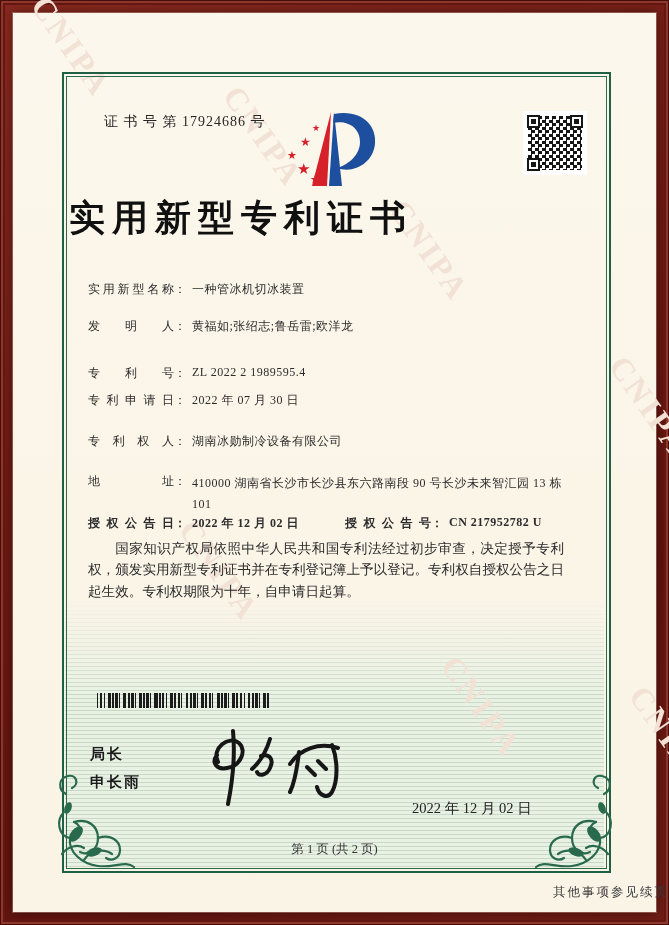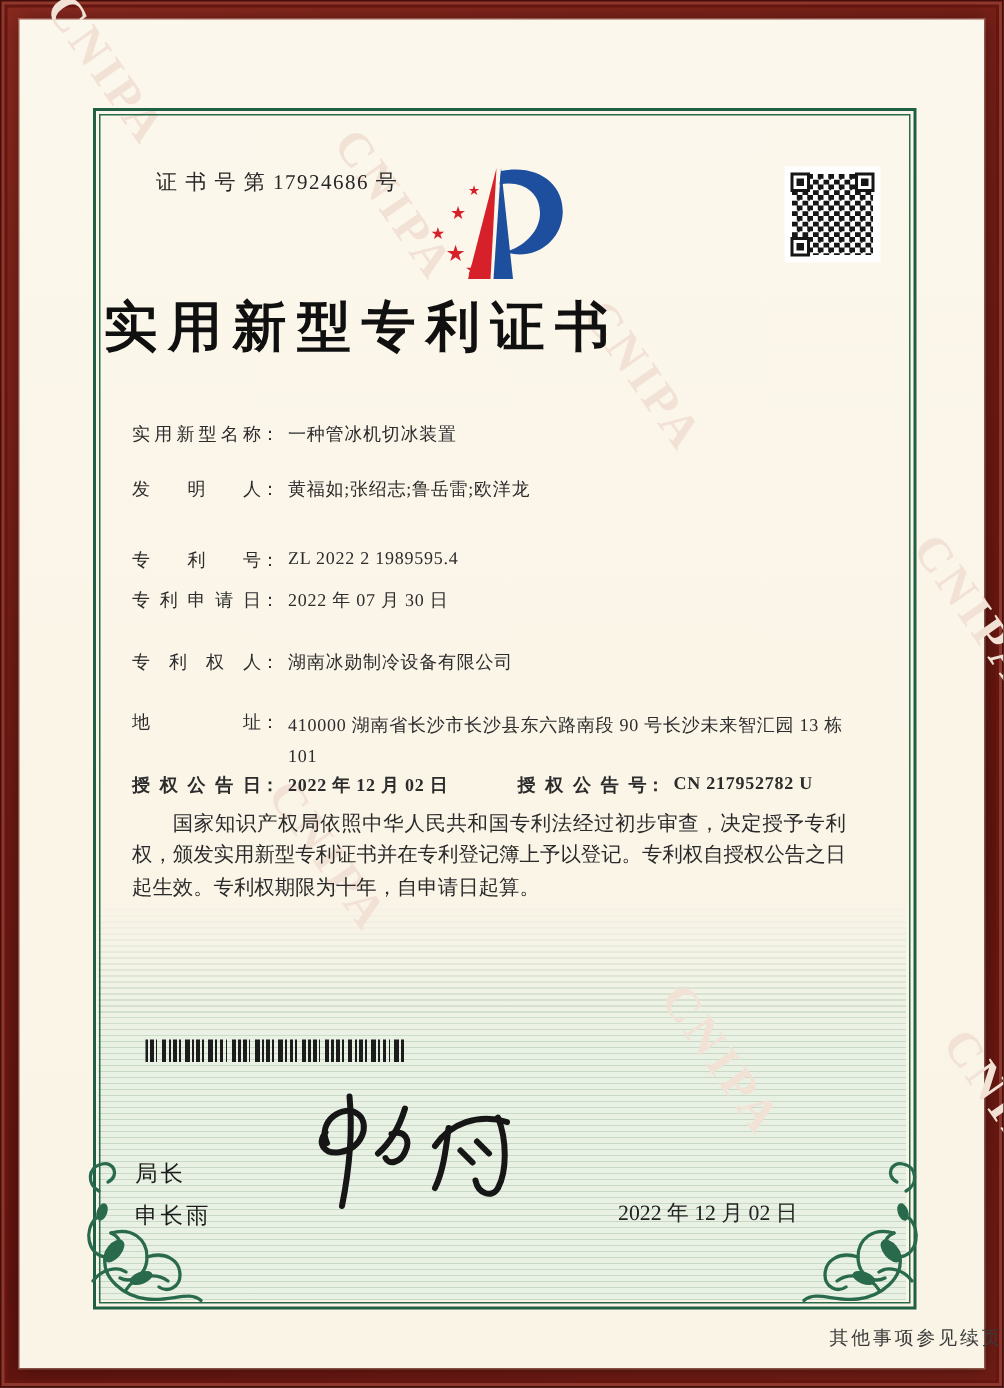--- a/index.html
+++ b/index.html
@@ -75,21 +75,21 @@
   .body-text p{ margin:0; text-indent:2em; }
   .barcode{
     position:absolute; left:97px; top:693px; width:173px; height:15px; z-index:3;
     background:repeating-linear-gradient(90deg,
       #1c1c1c 0 1.5px, transparent 1.5px 3px,
       #1c1c1c 3px 5.5px, transparent 5.5px 7px,
       #1c1c1c 7px 8px, transparent 8px 11px,
       #1c1c1c 11px 14px, transparent 14px 15.5px);
   }
   .signer{ position:absolute; left:90px; z-index:3; font-family:"Liberation Sans","DejaVu Sans",sans-serif;
-    font-size:15px; font-weight:normal; color:#1c1c1c; letter-spacing:2px;margin-top:28px;}
+    font-size:15px; font-weight:bold; color:#1c1c1c; letter-spacing:2px;}
   .signer.t1{ top:745px; } .signer.t2{ top:773px; }
   .signature{ position:absolute; left:186px; top:722px; width:172px; height:92px; z-index:3; }
   .issue-date{ position:absolute; left:412px; top:799px; z-index:3; font-size:14.5px; color:#222; }
   .page-num{ position:absolute; left:62px; top:841px; width:545px; text-align:center; z-index:3;
     font-size:12.5px; color:#333; }
   .footer-note{ position:absolute; left:0; top:884px; width:669px; text-align:right; z-index:3;
     font-size:12.5px; color:#3a3a3a; letter-spacing:2px; }
   .flourish{ position:absolute; z-index:4; width:84px; height:108px; }
   .flourish.bl{ left:54px; top:764px; }
   .flourish.br{ left:532px; top:764px; transform:scaleX(-1); }
@@ -182,20 +182,21 @@
         <path d="M113,30 C111,47 109,60 104,70"></path>
         <path d="M146,23 C152,38 152,59 146,70 C142,77 133,74 131,65"></path>
         <path d="M121,45 L129,53"></path>
         <path d="M132,39 L140,47"></path>
       </g>
     </svg>
   </div>
 
   <div class="issue-date">2022 年 12 月 02 日</div>
 
+  <div class="page-num">第 1 页 (共 2 页)</div>
 
   <div class="flourish bl">
     <svg width="84" height="108" viewBox="0 0 84 108">
       <g fill="none" stroke="#2a6a4c" stroke-width="2.2" stroke-linecap="round">
         <path d="M10,48 C2,56 4,72 16,74 C28,76 30,62 20,58"></path>
         <path d="M16,74 C14,88 28,100 44,102 C60,104 72,96 80,103"></path>
         <path d="M20,58 C34,54 44,62 44,74 C44,86 34,92 26,88"></path>
         <path d="M44,74 C56,70 66,76 66,86 C66,94 58,98 52,94"></path>
         <path d="M12,30 C4,26 4,14 14,12 C22,10 26,20 18,24"></path>
         <path d="M30,96 C36,86 50,84 58,90"></path>

